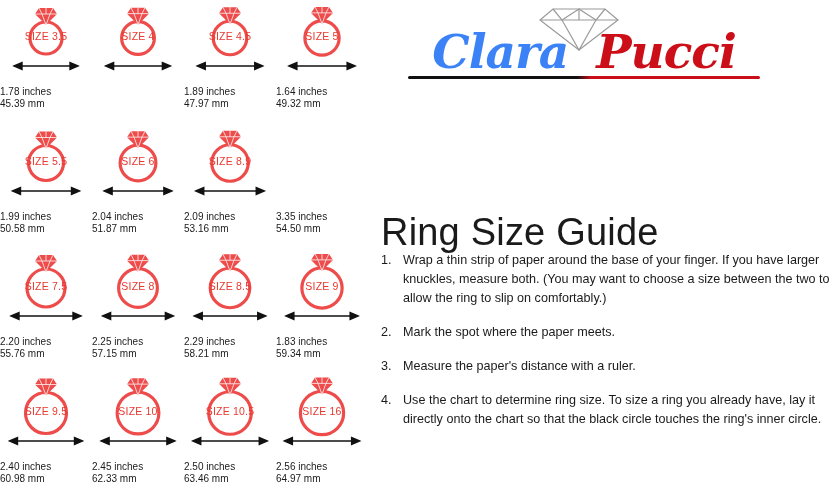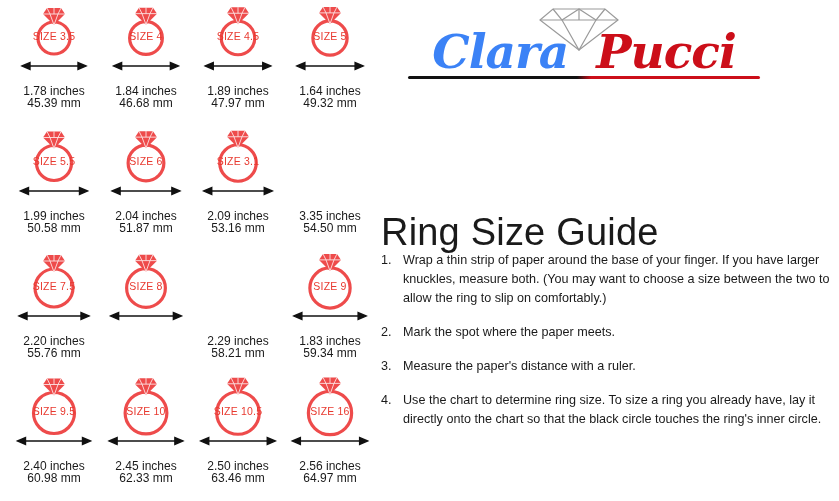--- a/index.html
+++ b/index.html
@@ -16,21 +16,21 @@
   }
   .page {
     position: relative;
     width: 839px;
     height: 501px;
   }
 
   
   .ring-grid {
     position: absolute;
-    left: 8px;
+    left: 0;
     top: 0;
     width: 368px;
     display: grid;
     grid-template-columns: repeat(4, 92px);
     grid-auto-rows: 125px;
   }
   .ring-cell {
     position: relative;
     width: 92px;
     height: 125px;
@@ -55,22 +55,22 @@
     font-size: 10.5px;
     color: #e8392f;
     letter-spacing: 0.2px;
     font-family: "Liberation Sans", sans-serif;
   }
   .measure {
     position: absolute;
     left: 0;
     top: 86px;
     width: 92px;
-    text-align: center;
-    font-size: 12px;
+    text-align: left;
+    font-size: 10px;
     line-height: 11.5px;
     color: #1a1a1a;
   }
   .measure div { white-space: nowrap; }
 
   
   .right {
     position: absolute;
     left: 376px;
     top: 0;
@@ -194,24 +194,20 @@
               <path d="M46 7.625 L46 13.625"></path>
             </g>
             <g stroke="#111111" stroke-width="1.4" fill="#111111">
               <line x1="19.625" y1="66" x2="72.375" y2="66"></line>
               <polygon points="13.625,66 21.625,62.5 21.625,69.5"></polygon>
               <polygon points="78.375,66 70.375,62.5 70.375,69.5"></polygon>
             </g>
           </svg>
           <div class="size-label">SIZE 4</div>
         </div>
-        <div class="measure">
-          <div>1.84 inches</div>
-          <div>46.68 mm</div>
-        </div>
       </div>
       <div class="ring-cell">
         <div class="ring-art">
           <svg width="92" height="74" viewBox="0 0 92 74">
             <circle cx="46" cy="38" r="16.75" fill="none" stroke="#ee4b4b" stroke-width="3.2"></circle>
             <g fill="#ee4b4b">
               <path d="M35 13.25 L39 7.25 L53 7.25 L57 13.25 L46 24.25 Z"></path>
             </g>
             <g stroke="#ffffff" stroke-width="0.9" fill="none" opacity="0.85">
               <path d="M35 13.25 L57 13.25"></path>
@@ -322,21 +318,21 @@
               <path d="M39 5.75 L42 11.75 L46 22.75"></path>
               <path d="M53 5.75 L50 11.75 L46 22.75"></path>
               <path d="M46 5.75 L46 11.75"></path>
             </g>
             <g stroke="#111111" stroke-width="1.4" fill="#111111">
               <line x1="17.75" y1="66" x2="74.25" y2="66"></line>
               <polygon points="11.75,66 19.75,62.5 19.75,69.5"></polygon>
               <polygon points="80.25,66 72.25,62.5 72.25,69.5"></polygon>
             </g>
           </svg>
-          <div class="size-label">SIZE 3.1</div>
+          <div class="size-label">SIZE 8.9</div>
         </div>
         <div class="measure">
           <div>2.09 inches</div>
           <div>53.16 mm</div>
         </div>
       </div>
       <div class="ring-cell">
         <div class="measure">
           <div>3.35 inches</div>
           <div>54.50 mm</div>
@@ -382,22 +378,46 @@
               <path d="M46 4.625 L46 10.625"></path>
             </g>
             <g stroke="#111111" stroke-width="1.4" fill="#111111">
               <line x1="16.625" y1="66" x2="75.375" y2="66"></line>
               <polygon points="10.625,66 18.625,62.5 18.625,69.5"></polygon>
               <polygon points="81.375,66 73.375,62.5 73.375,69.5"></polygon>
             </g>
           </svg>
           <div class="size-label">SIZE 8</div>
         </div>
-      </div>
-      <div class="ring-cell">
+        <div class="measure">
+          <div>2.25 inches</div>
+          <div>57.15 mm</div>
+        </div>
+      </div>
+      <div class="ring-cell">
+        <div class="ring-art">
+          <svg width="92" height="74" viewBox="0 0 92 74">
+            <circle cx="46" cy="38" r="19.75" fill="none" stroke="#ee4b4b" stroke-width="3.2"></circle>
+            <g fill="#ee4b4b">
+              <path d="M35 10.25 L39 4.25 L53 4.25 L57 10.25 L46 21.25 Z"></path>
+            </g>
+            <g stroke="#ffffff" stroke-width="0.9" fill="none" opacity="0.85">
+              <path d="M35 10.25 L57 10.25"></path>
+              <path d="M39 4.25 L42 10.25 L46 21.25"></path>
+              <path d="M53 4.25 L50 10.25 L46 21.25"></path>
+              <path d="M46 4.25 L46 10.25"></path>
+            </g>
+            <g stroke="#111111" stroke-width="1.4" fill="#111111">
+              <line x1="16.25" y1="66" x2="75.75" y2="66"></line>
+              <polygon points="10.25,66 18.25,62.5 18.25,69.5"></polygon>
+              <polygon points="81.75,66 73.75,62.5 73.75,69.5"></polygon>
+            </g>
+          </svg>
+          <div class="size-label">SIZE 8.5</div>
+        </div>
         <div class="measure">
           <div>2.29 inches</div>
           <div>58.21 mm</div>
         </div>
       </div>
       <div class="ring-cell">
         <div class="ring-art">
           <svg width="92" height="74" viewBox="0 0 92 74">
             <circle cx="46" cy="38" r="20.125" fill="none" stroke="#ee4b4b" stroke-width="3.2"></circle>
             <g fill="#ee4b4b">

